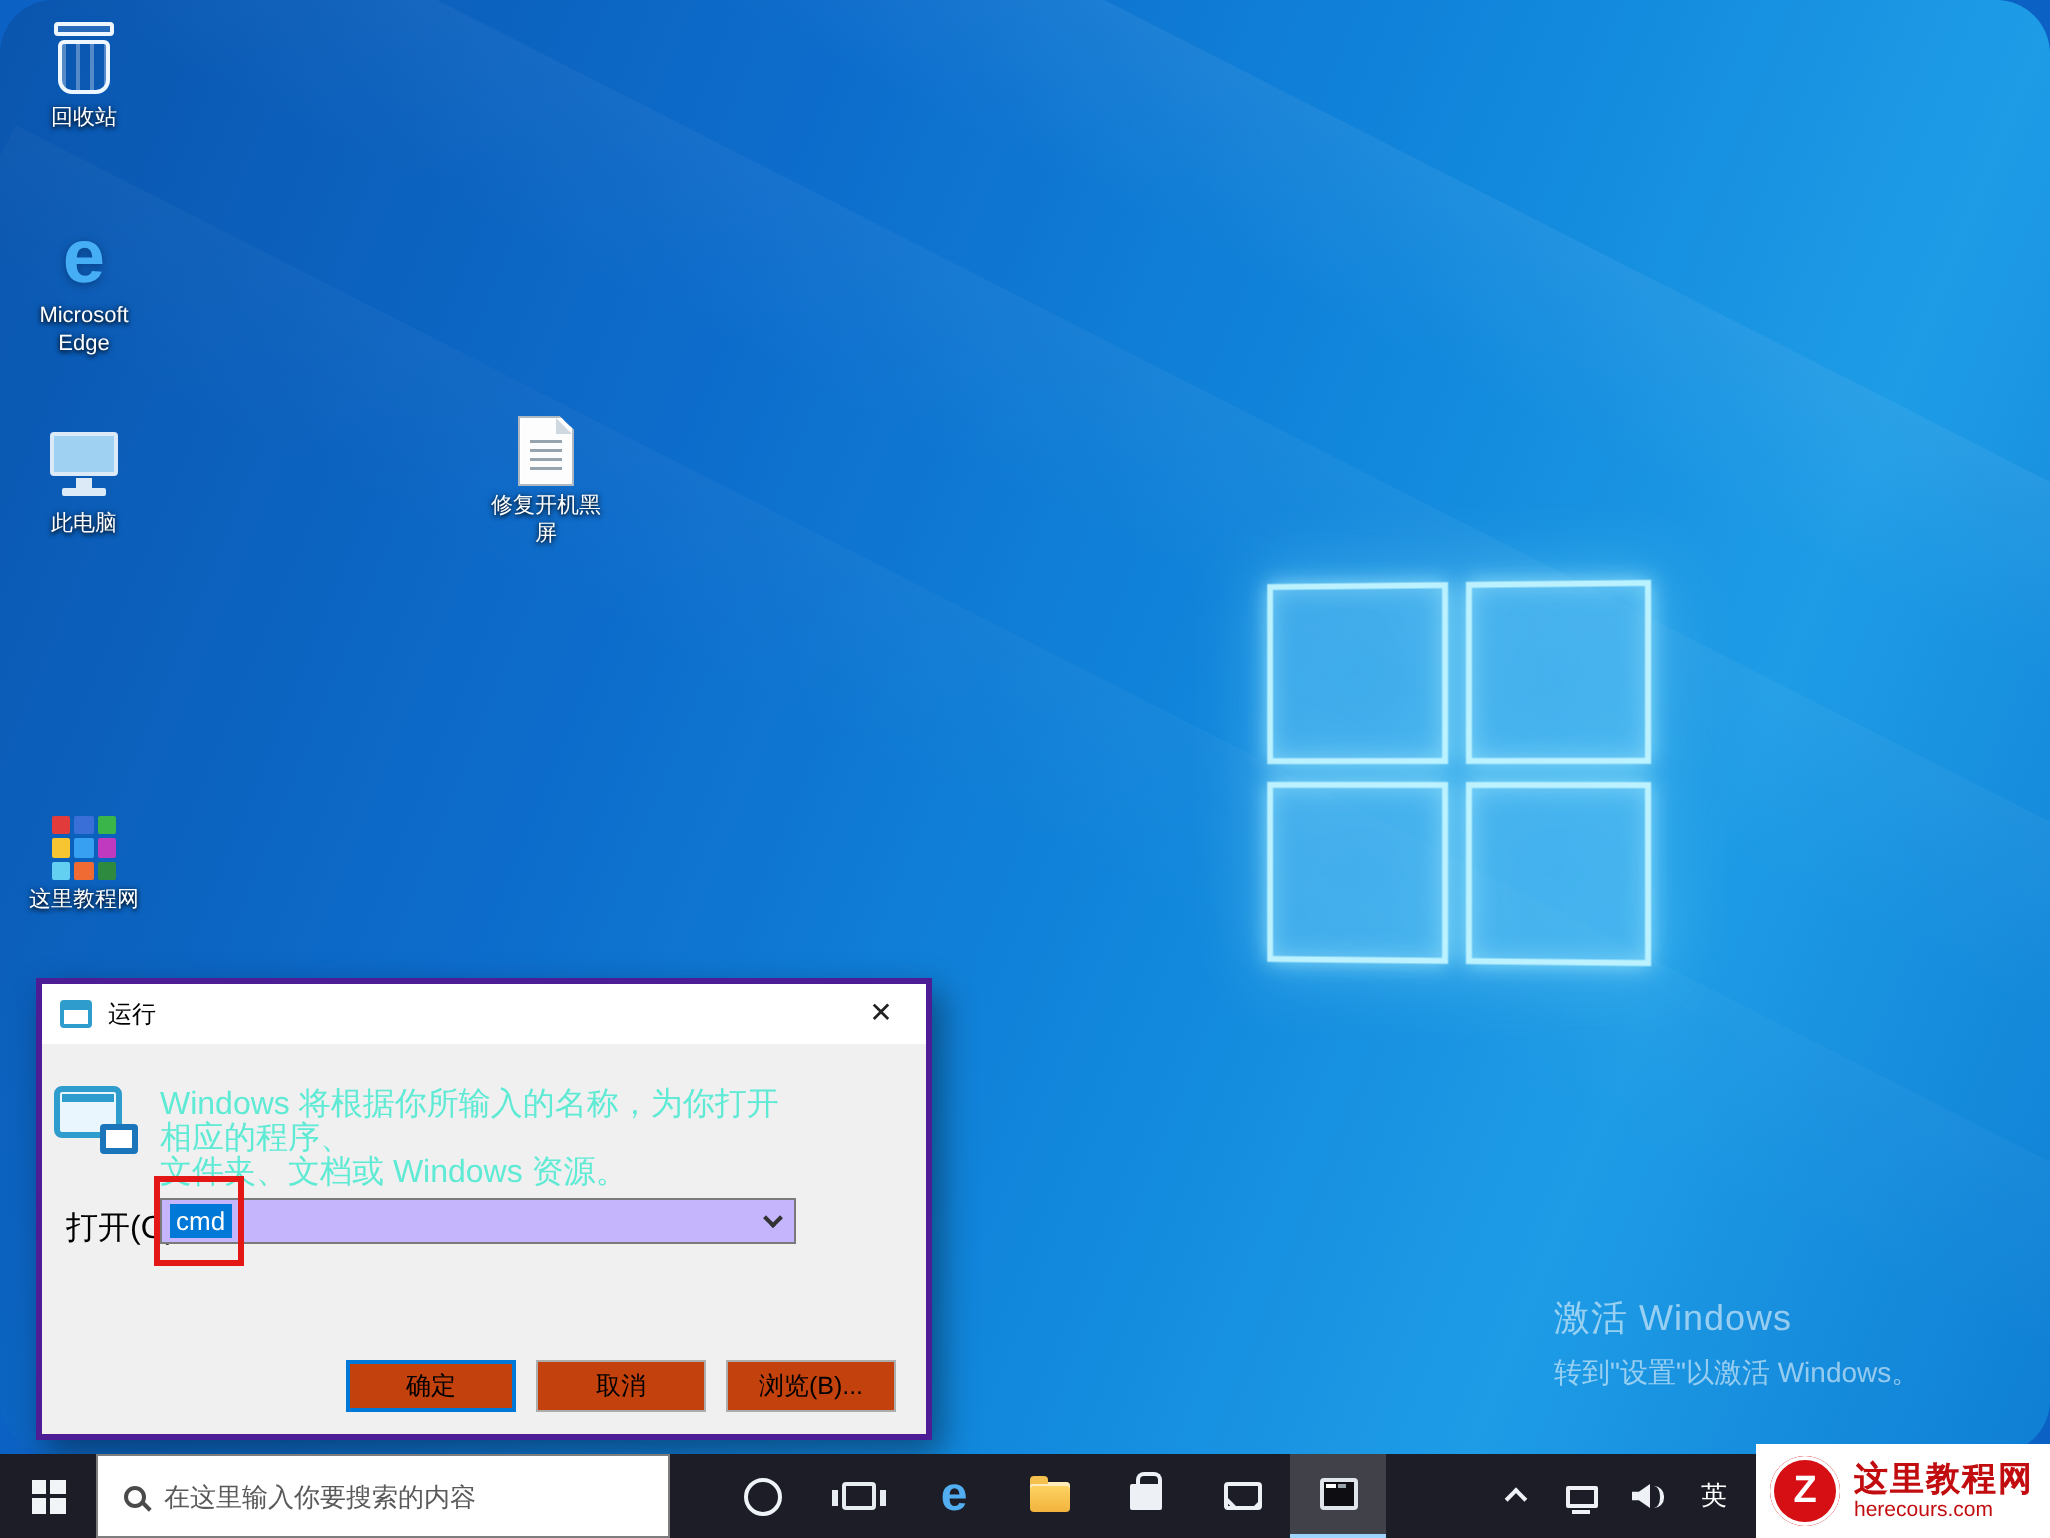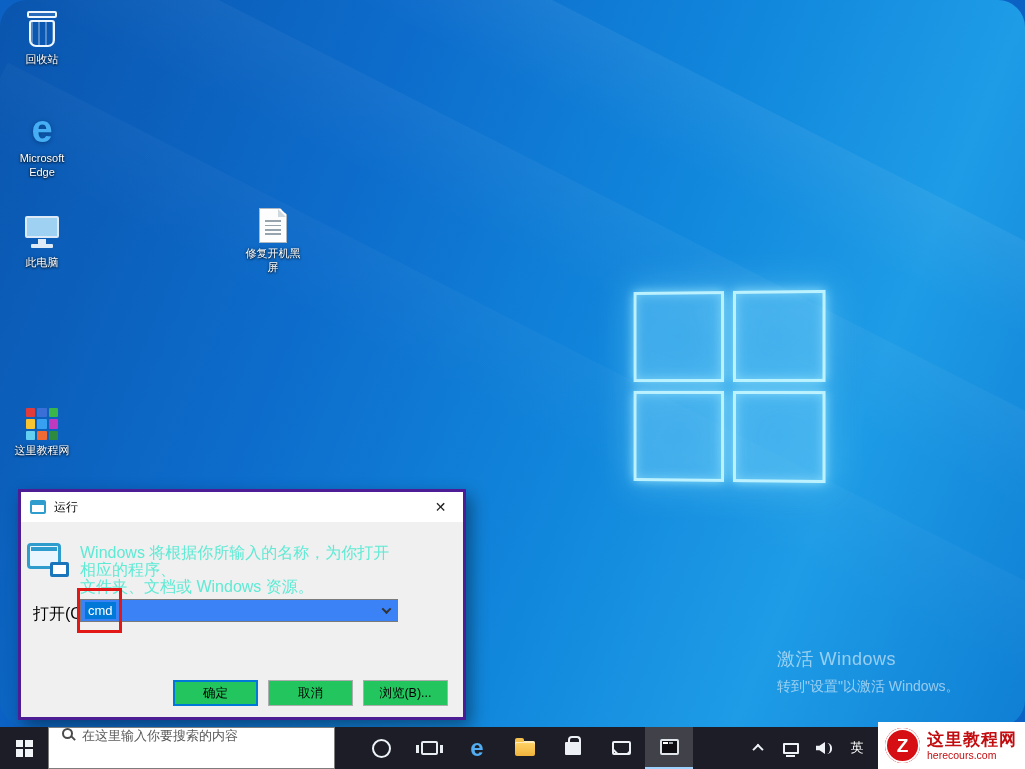--- a/index.html
+++ b/index.html
@@ -74,42 +74,42 @@
     font-size:14px; color:#222; cursor:default; }
 
   .ic-run { position:absolute; left:27px; top:543px; width:42px; height:34px; z-index:7; }
   .ic-run .w1 { position:absolute; inset:0 8px 8px 0; border:3px solid #2e9ccc; border-radius:4px; background:#eaf6fd; }
   .ic-run .w1::before { content:""; position:absolute; top:1px; left:1px; right:1px; height:4px; background:#2e9ccc; }
   .ic-run .w2 { position:absolute; right:0; bottom:0; width:19px; height:15px; border:3px solid #1b75bb; background:#fff; border-radius:2px; }
 
   .run-desc { position:absolute; left:80px; top:544px; width:310px; color:#5eead4; line-height:17px; z-index:7; }
 
   .open-label { position:absolute; left:33px; top:604px; color:#000; z-index:7; }
-  .combo { position:absolute; left:80px; top:599px; width:318px; height:23px; background:#3b82f6; border:1px solid #7a7a7a;
+  .combo { position:absolute; left:80px; top:599px; width:318px; height:23px; background:#c4b5fd; border:1px solid #7a7a7a;
     display:flex; align-items:center; z-index:7; }
   .combo .val { margin-left:4px; background:#0078d7; color:#fff; font-size:13px; padding:1px 3px;
     font-family:"Liberation Sans","DejaVu Sans",sans-serif; }
   .combo .dd { position:absolute; right:1px; top:1px; bottom:1px; width:19px; display:flex; align-items:center; justify-content:center; }
   .chev-dn { width:7px; height:7px; border-right:2px solid #333; border-bottom:2px solid #333; transform:rotate(45deg) translate(-1px,-1px); }
 
   .annotation { position:absolute; left:77px; top:588px; width:45px; height:45px; border:3px solid #e41717; z-index:9; pointer-events:none; }
 
   .run-buttons { position:absolute; left:0; right:15px; bottom:11px; display:flex; justify-content:flex-end; gap:10px; }
-  .btn { width:85px; height:26px; background:#22c55e; border:1px solid #adadad; font-size:12.5px;
+  .btn { width:85px; height:26px; background:#c2410c; border:1px solid #adadad; font-size:12.5px;
     display:flex; align-items:center; justify-content:center; color:#000; cursor:default; }
   .btn.default { border:2px solid #0078d7; }
 
   
   .taskbar { position:absolute; left:0; bottom:0; width:1025px; height:42px; background:#1c1d27;
     display:flex; align-items:stretch; z-index:10; }
   .tb-btn { width:48px; display:flex; align-items:center; justify-content:center; cursor:default; }
   .start-logo { width:17px; height:17px; display:grid; grid-template:1fr 1fr/1fr 1fr; gap:2px; }
   .start-logo div { background:#f2f5f8; }
 
-  .search { width:287px; background:#fff; display:flex; align-items:flex-start; gap:9px; padding-left:13px; border:1px solid #7d7d7d; }
+  .search { width:287px; background:#fff; display:flex; align-items:center; gap:9px; padding-left:13px; border:1px solid #7d7d7d; }
   .mag { width:11px; height:11px; border:2px solid #4a4a4a; border-radius:50%; position:relative; flex:none; }
   .mag::after { content:""; position:absolute; width:2px; height:6px; background:#4a4a4a; transform:rotate(-45deg); right:-3px; bottom:-4px; }
   .search input { border:none; outline:none; background:transparent; font-size:13px; color:#444; width:230px;
     font-family:"Liberation Sans","DejaVu Sans",sans-serif; }
   .search input::placeholder { color:#5a5a5a; opacity:1; }
 
   .tb-icons { display:flex; margin-left:22px; }
   .tb-btn.active { background:rgba(255,255,255,.16); border-bottom:2px solid #9cd3ff; }
 
   .ic-cortana { width:19px; height:19px; border:2px solid #eef3f8; border-radius:50%; }

